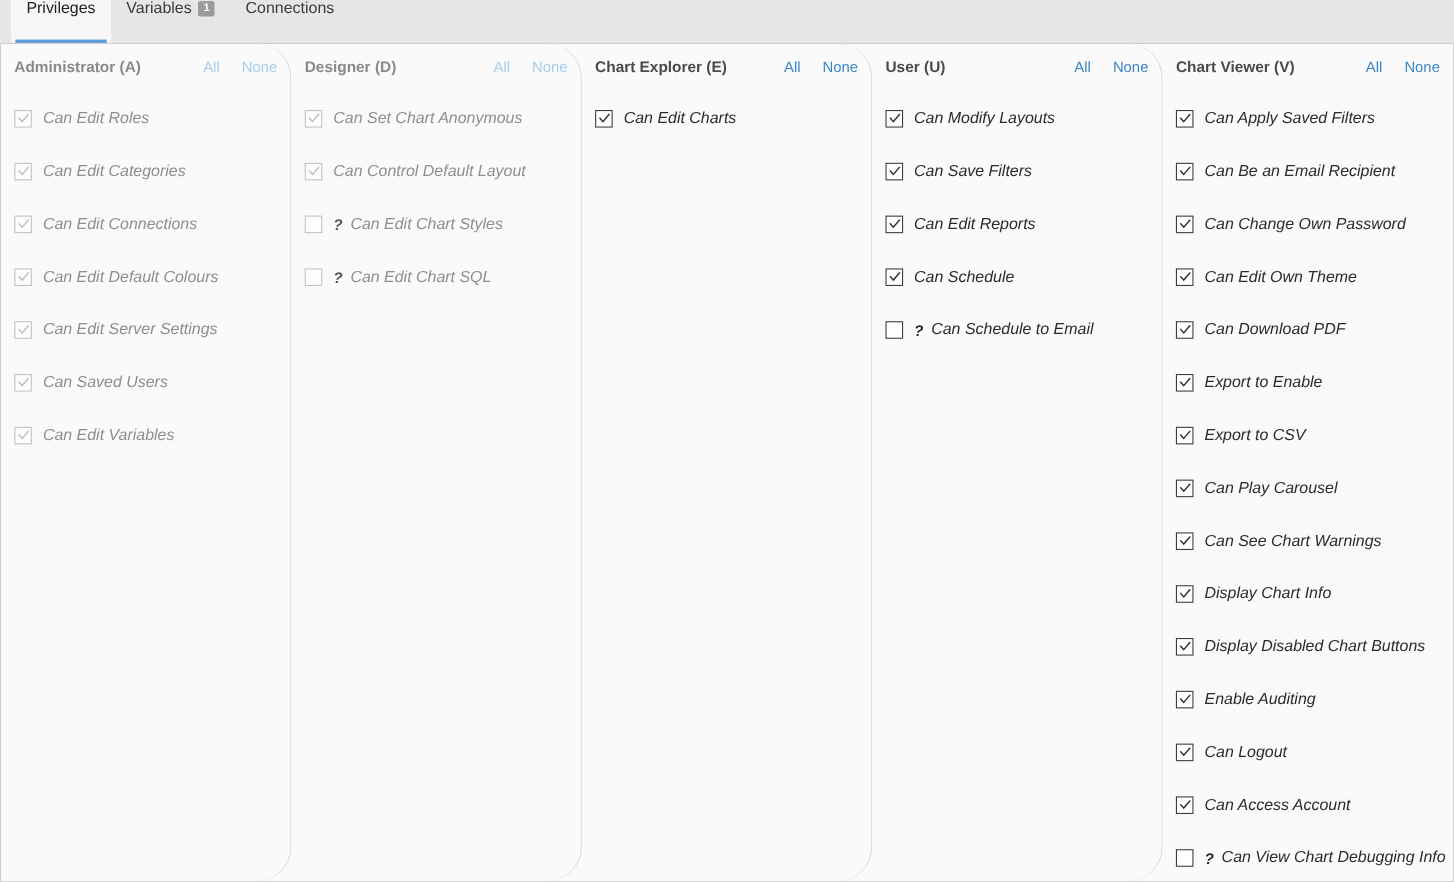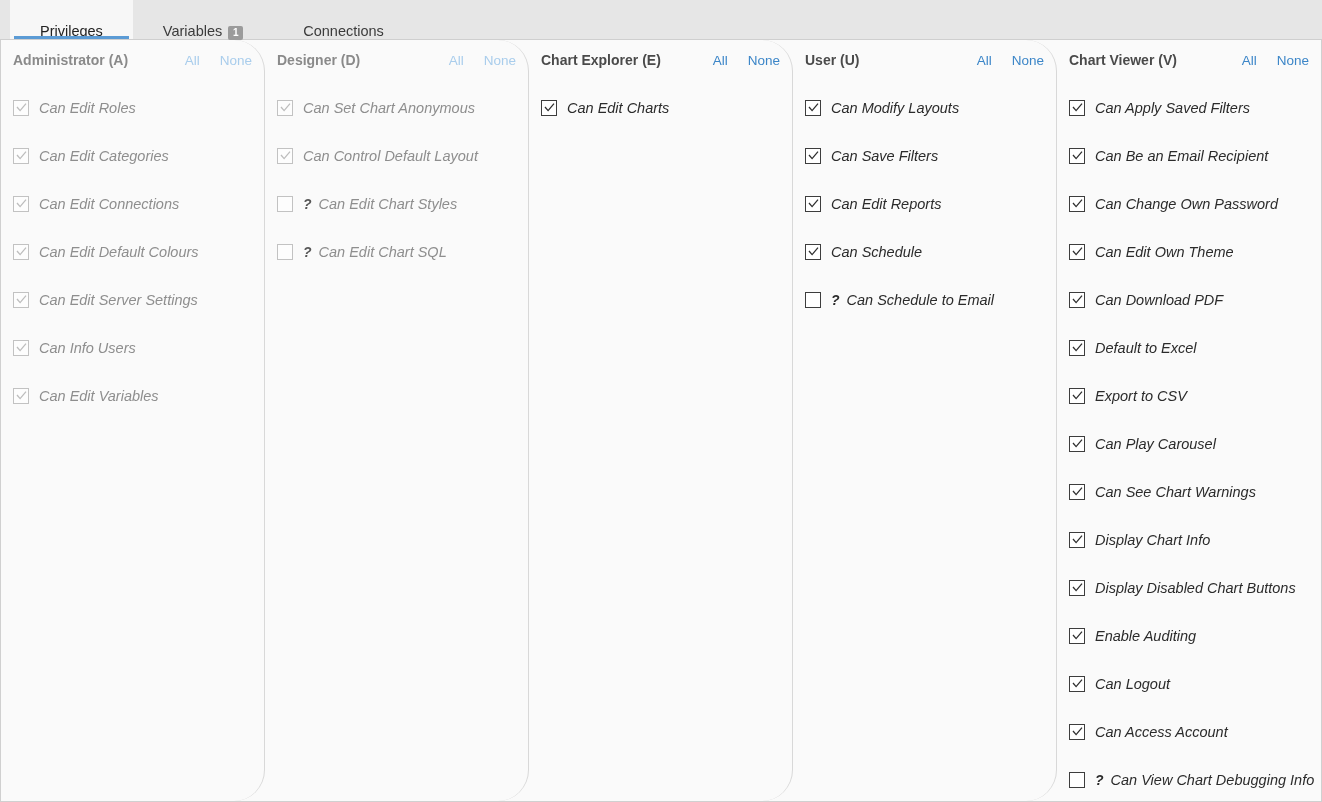--- a/index.html
+++ b/index.html
@@ -21,23 +21,23 @@
     height: 40px;
     background: #e6e6e6;
     border-bottom: 1px solid #cfcfcf;
     display: flex;
     align-items: stretch;
     padding-left: 10px;
     box-sizing: border-box;
   }
   .tab {
     display: flex;
-    align-items: flex-end;
+    align-items: flex-start;
     gap: 6px;
-    padding: 0 30px;
+    padding: 0 14px;
     font-size: 14.5px;
     color: #3b3b3b;
     cursor: pointer;
     position: relative;
     white-space: nowrap;
   }
   .tab.active {
     background: #f7f7f7;
     color: #222222;
   }
@@ -264,21 +264,21 @@
           <span class="plabel dim">Can Edit Server Settings</span>
         </div>
         <div class="prow">
           <div class="cbox checked disabled">
             <span class="tick">
               <svg width="11" height="11" viewBox="0 0 11 11">
                 <path d="M1 5 L4.1 8.6 L10 1.7" fill="none" stroke="#bdbdbd" stroke-width="1.3"></path>
               </svg>
             </span>
           </div>
-          <span class="plabel dim">Can Info Users</span>
+          <span class="plabel dim">Can Saved Users</span>
         </div>
         <div class="prow">
           <div class="cbox checked disabled">
             <span class="tick">
               <svg width="11" height="11" viewBox="0 0 11 11">
                 <path d="M1 5 L4.1 8.6 L10 1.7" fill="none" stroke="#bdbdbd" stroke-width="1.3"></path>
               </svg>
             </span>
           </div>
           <span class="plabel dim">Can Edit Variables</span>
@@ -463,21 +463,21 @@
           <span class="plabel">Can Download PDF</span>
         </div>
         <div class="prow">
           <div class="cbox checked">
             <span class="tick">
               <svg width="11" height="11" viewBox="0 0 11 11">
                 <path d="M1 5 L4.1 8.6 L10 1.7" fill="none" stroke="#2f2f2f" stroke-width="1.3"></path>
               </svg>
             </span>
           </div>
-          <span class="plabel">Default to Excel</span>
+          <span class="plabel">Export to Enable</span>
         </div>
         <div class="prow">
           <div class="cbox checked">
             <span class="tick">
               <svg width="11" height="11" viewBox="0 0 11 11">
                 <path d="M1 5 L4.1 8.6 L10 1.7" fill="none" stroke="#2f2f2f" stroke-width="1.3"></path>
               </svg>
             </span>
           </div>
           <span class="plabel">Export to CSV</span>

